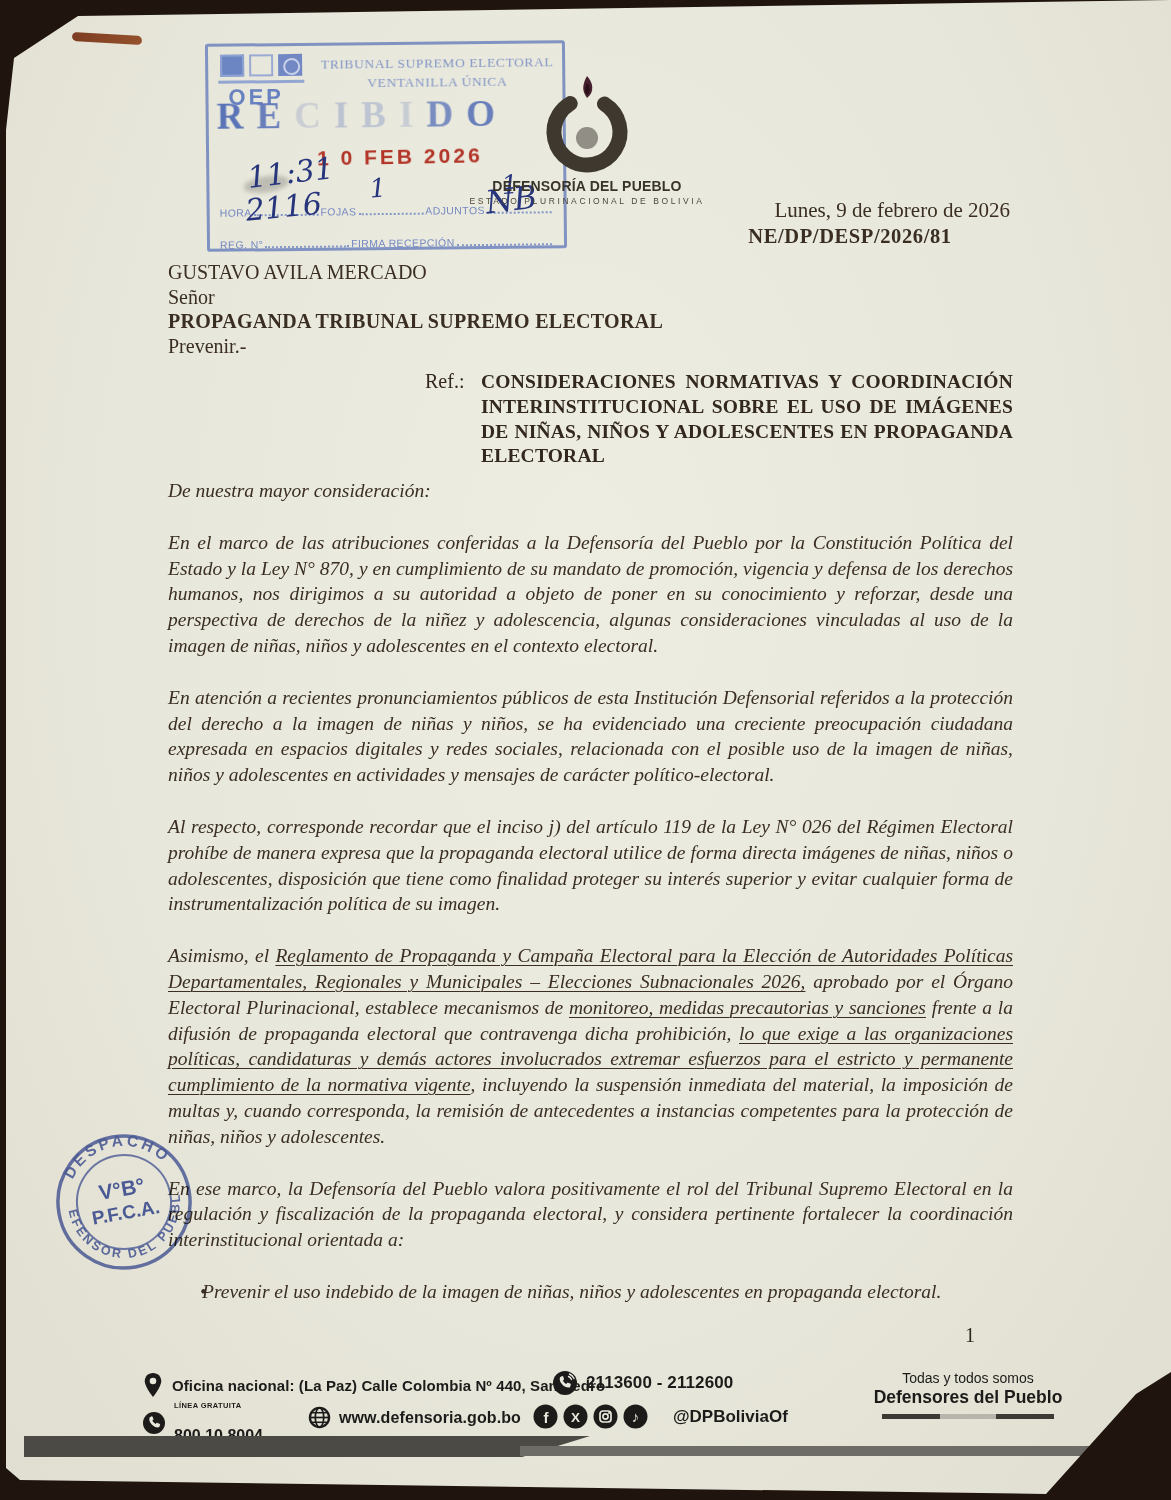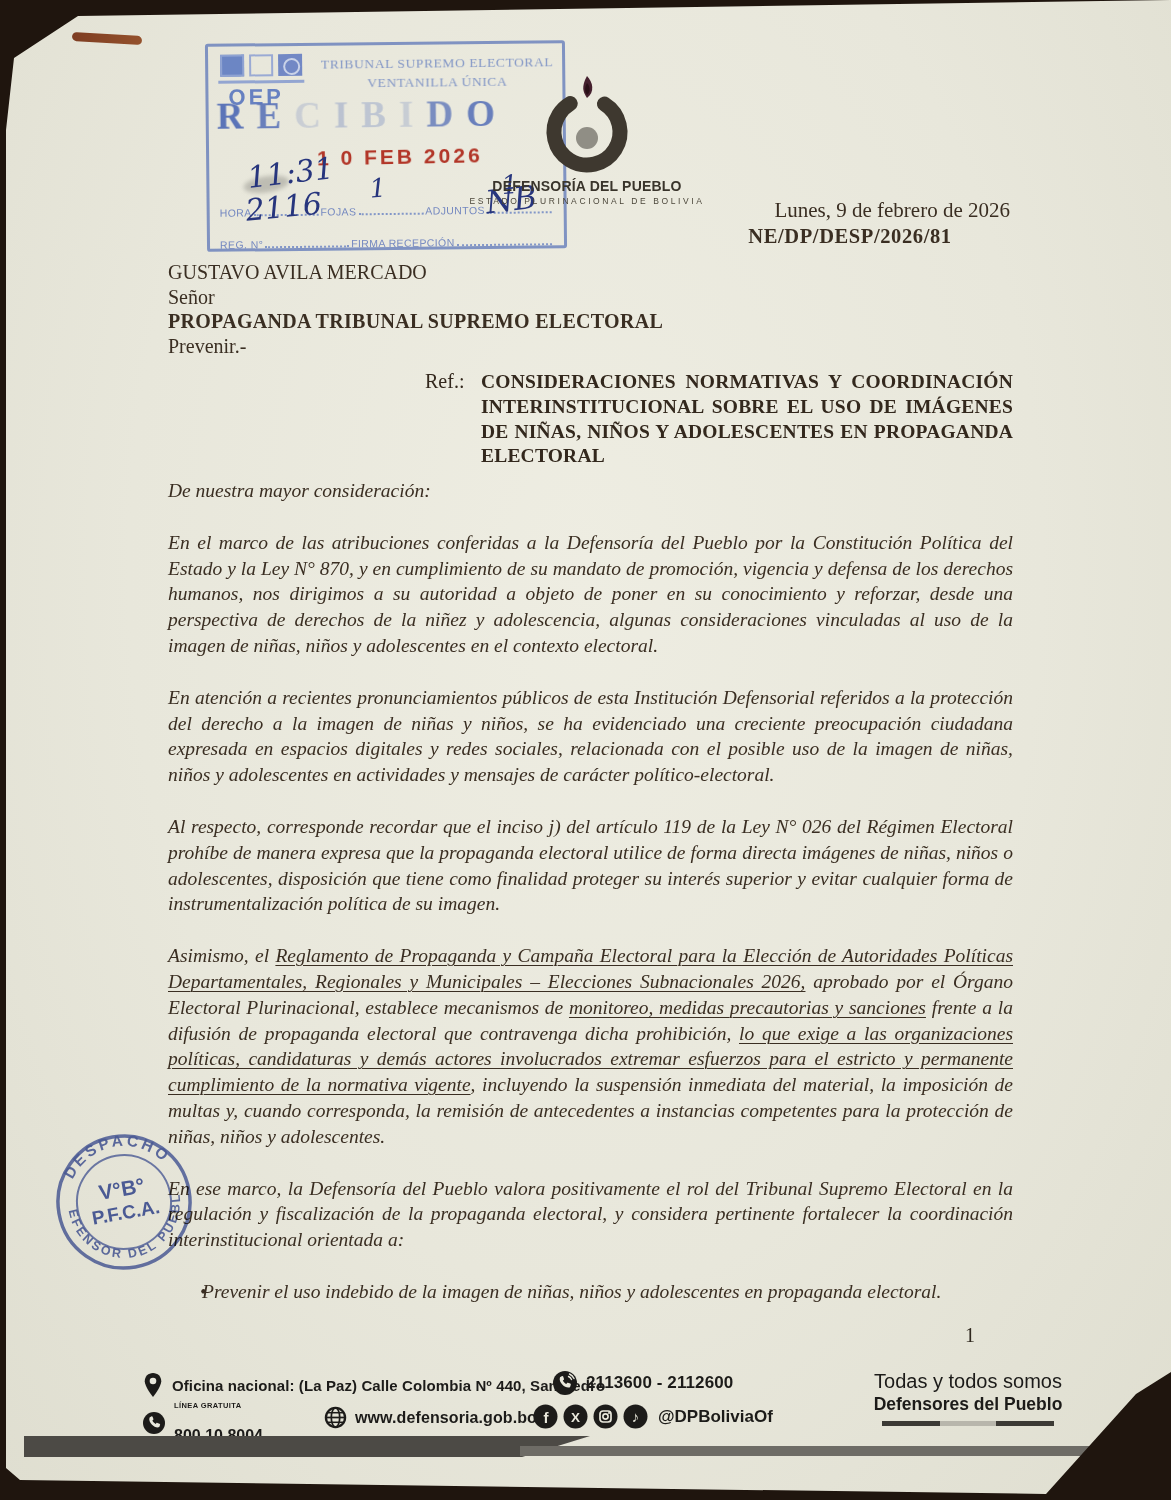--- a/index.html
+++ b/index.html
@@ -71,26 +71,26 @@
   .pageno{left:965px;top:1324px;font-size:20px;color:#2f281e;}
   
   .footer{font-family:"Liberation Sans",sans-serif;color:var(--footer-ink);}
   .f-row{position:absolute;display:flex;align-items:center;gap:8px;}
   .f-bold{font-weight:bold;font-size:15px;letter-spacing:.1px;}
   .f-office{left:142px;top:1372px;}
   .f-freeline{left:142px;top:1402px;}
   .f-free-stack{display:flex;flex-direction:column;line-height:1;}
   .f-free-label{font-size:7.5px;font-weight:bold;letter-spacing:.4px;margin-bottom:18px;}
   .f-free-num{font-size:16px;font-weight:bold;}
-  .f-web{left:324px;top:1406px;}
+  .f-web{left:308px;top:1406px;}
   .f-phones{left:552px;top:1370px;}
   .f-social{left:533px;top:1404px;gap:5px;}
-  .f-handle{font-weight:bold;font-size:17px;margin-left:5px;}
+  .f-handle{font-weight:bold;font-size:17px;margin-left:20px;}
   .f-slogan{left:868px;top:1370px;width:200px;text-align:center;}
-  .f-slogan-1{font-size:20px;}
+  .f-slogan-1{font-size:14px;}
   .f-slogan-2{font-size:17.5px;font-weight:bold;margin-top:1px;}
   .f-slogan-bar{margin:6px auto 0;width:172px;height:5px;background:linear-gradient(90deg,#3c3a35 0 34%,#b8b6ac 34% 66%,#3c3a35 66% 100%);}
   
   .bar-left{left:24px;top:1436px;width:566px;height:21px;background:#4c4a45;clip-path:polygon(0 0,100% 0,88% 100%,0 100%);}
   .bar-right{left:520px;top:1446px;width:622px;height:10px;background:#6e6c66;}
   svg text{font-family:"Liberation Sans",sans-serif;}
 </style>
 </head>
 <body>
 

